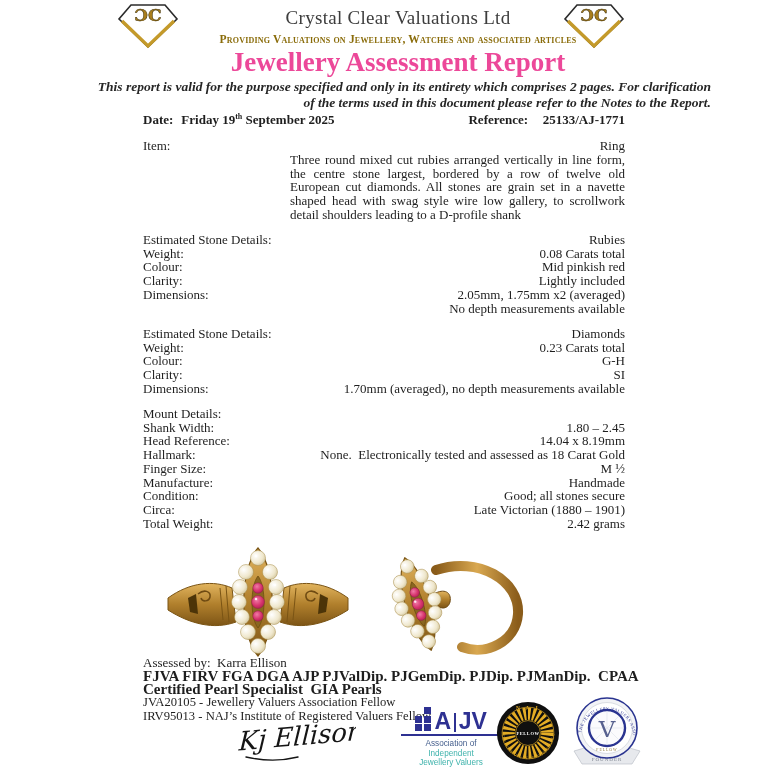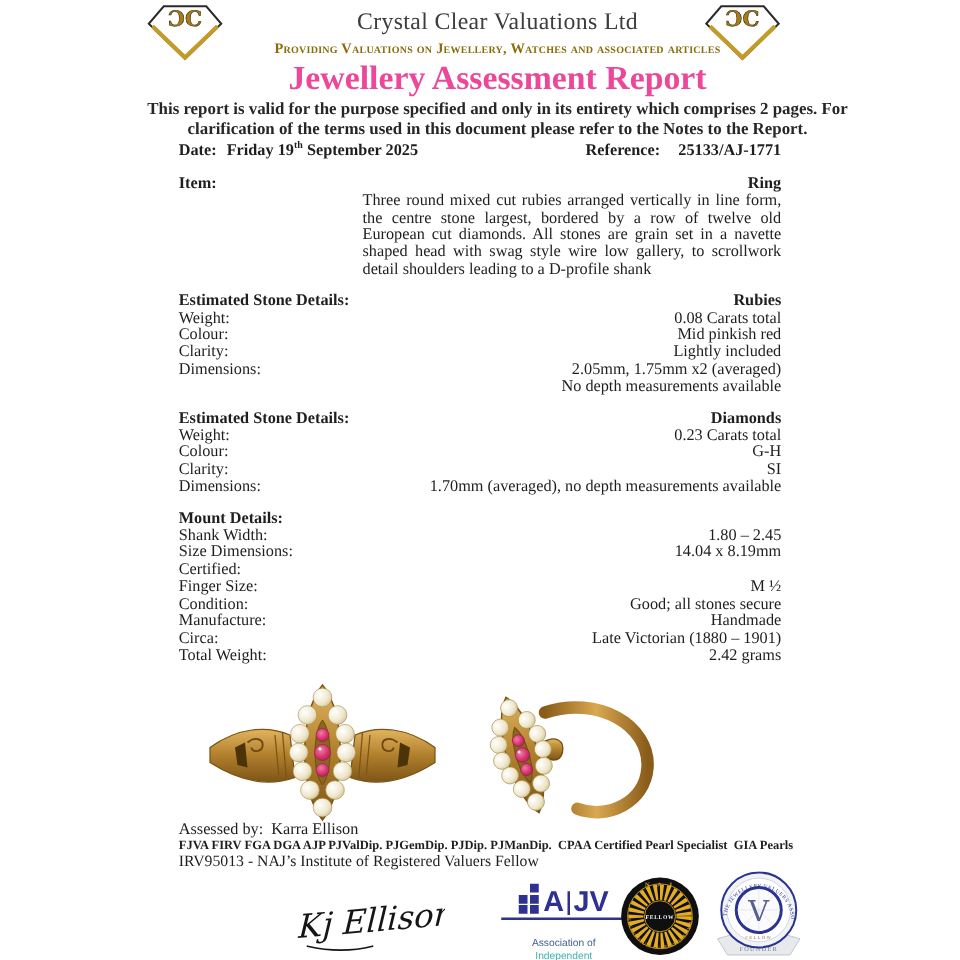--- a/index.html
+++ b/index.html
@@ -10,66 +10,66 @@
   .header{position:absolute;top:3px;left:0;width:100%;text-align:center;}
   .company{font-size:19px;line-height:30px;color:#3d3d3d;letter-spacing:.3px;}
   .tagline{font-variant:small-caps;font-weight:bold;font-size:11.5px;line-height:13px;color:#8a6c0a;letter-spacing:.2px;}
   .cc-logo{position:absolute;top:2px;width:66px;height:48px;}
   .cc-left{left:115px;} .cc-right{left:561px;}
   .cc-letters{font-family:"DejaVu Serif",serif;}
 
   
   .title{position:absolute;top:47px;left:0;width:100%;text-align:center;
          font-size:27px;font-weight:bold;color:#ec4899;line-height:30px;}
-  .validity{position:absolute;top:79px;left:85px;right:85px;text-align:center;
-            font-size:13.5px;line-height:15.5px;font-weight:bold;color:#262626;}
+  .validity{position:absolute;top:79px;left:85px;right:85px;text-align:right;
+            font-size:13.5px;line-height:15.5px;font-weight:bold;font-style:italic;color:#262626;}
 
   
   .dateline{position:absolute;top:112px;left:143px;width:482px;display:flex;
             font-weight:bold;font-size:13px;line-height:15px;}
   .dateline .gap{width:8px;display:inline-block;}
   .ref{margin-left:auto;}
   sup{font-size:8px;vertical-align:super;line-height:0;}
 
   
   .block{position:absolute;left:143px;width:482px;}
   .row{display:flex;font-size:13px;line-height:13.7px;}
   .lbl{width:147px;flex:none;white-space:pre-wrap;}
   .val{flex:1;white-space:pre-wrap;text-align:right;}
-  .b{font-weight:bold;}
+  .b{font-weight:normal;}
   #item-block{top:139px;}
   #item-block .row{line-height:13.8px;}
   .just{text-align:justify;}
   #rubies-block{top:233px;}
   #diamonds-block{top:327px;}
   #mount-block{top:407px;}
 
   
   .photos{position:absolute;top:540px;left:0;width:768px;height:124px;}
   .ring-front{position:absolute;left:162px;top:2px;width:192px;height:120px;}
   .ring-side{position:absolute;left:374px;top:6px;width:155px;height:112px;}
 
   
   .assessor{position:absolute;top:655px;left:143px;width:500px;}
   .a-line1{font-size:13px;line-height:15px;white-space:pre-wrap;}
-  .a-cred{font-size:10px;font-weight:bold;line-height:13px;white-space:pre-wrap;}
+  .a-cred{font-size:15px;font-weight:bold;line-height:13px;white-space:pre-wrap;}
   .a-mem{font-size:12.6px;line-height:13.9px;}
 
   
   .signature{position:absolute;left:238px;top:710px;width:118px;height:56px;}
   .aijv{position:absolute;left:401px;top:707px;width:100px;text-align:center;
         font-family:"Liberation Sans",sans-serif;}
   .aijv-top{display:flex;align-items:flex-end;justify-content:center;gap:4px;}
   .aijv-grid{display:grid;grid-template-columns:7px 7px;grid-auto-rows:7px;gap:1.5px;margin-bottom:1px;}
   .aijv-grid i{background:#2e3192;display:block;}
   .aijv-grid i.sp{background:transparent;}
   .aijv-word{font-size:23px;font-weight:bold;color:#2e3192;line-height:21px;display:flex;align-items:flex-end;}
   .aijv-bar{width:2.5px;height:19px;background:#2e3192;margin:0 2.5px;}
   .aijv-rule{height:2px;background:#2e3192;margin-top:2px;}
-  .aijv-l1{font-size:8.2px;color:#46608e;margin-top:14px;line-height:9.5px;}
+  .aijv-l1{font-size:8.2px;color:#46608e;margin-top:3px;line-height:9.5px;}
   .aijv-l2,.aijv-l3{font-size:8.2px;color:#3fb3ac;line-height:9.5px;}
   .naj-badge{position:absolute;left:496px;top:701px;width:64px;height:64px;}
   .jva-badge{position:absolute;left:567px;top:697px;width:80px;height:72px;}
 </style>
 </head>
 <body>
 
 <div class="page">
 
   <svg class="cc-logo cc-left" viewBox="0 0 64 48">
@@ -166,37 +166,38 @@
   <div class="block" id="mount-block">
     <div class="row">
       <span class="lbl b">Mount Details:</span>
       <span class="val"></span>
     </div>
     <div class="row">
         <span class="lbl">Shank Width:</span>
         <span class="val">1.80 – 2.45</span>
       </div>
     <div class="row">
-        <span class="lbl">Size Dimensions:</span>
+        <span class="lbl">Head Reference:</span>
         <span class="val">14.04 x 8.19mm</span>
       </div>
     <div class="row">
-        <span class="lbl">Certified:</span>
+        <span class="lbl">Hallmark:</span>
+        <span class="val">None.  Electronically tested and assessed as 18 Carat Gold</span>
       </div>
     <div class="row">
         <span class="lbl">Finger Size:</span>
         <span class="val">M ½</span>
       </div>
     <div class="row">
+        <span class="lbl">Manufacture:</span>
+        <span class="val">Handmade</span>
+      </div>
+    <div class="row">
         <span class="lbl">Condition:</span>
         <span class="val">Good; all stones secure</span>
-      </div>
-    <div class="row">
-        <span class="lbl">Manufacture:</span>
-        <span class="val">Handmade</span>
       </div>
     <div class="row">
         <span class="lbl">Circa:</span>
         <span class="val">Late Victorian (1880 – 1901)</span>
       </div>
     <div class="row">
         <span class="lbl">Total Weight:</span>
         <span class="val">2.42 grams</span>
       </div>
   </div>
@@ -292,20 +293,21 @@
             <circle cx="26" cy="56" r="1.1"></circle>
             <circle cx="42" cy="55" r="1.2"></circle>
           </g>
       </g>
     </svg>
   </div>
 
   <div class="assessor">
     <div class="a-line1">Assessed by:  Karra Ellison</div>
     <div class="a-cred">FJVA FIRV FGA DGA AJP PJValDip. PJGemDip. PJDip. PJManDip.  CPAA Certified Pearl Specialist  GIA Pearls</div>
+    <div class="a-mem">JVA20105 - Jewellery Valuers Association Fellow</div>
     <div class="a-mem">IRV95013 - NAJ’s Institute of Registered Valuers Fellow</div>
   </div>
 
   <svg class="signature" viewBox="0 0 118 56">
     <text x="6" y="40" font-family="DejaVu Serif, serif" font-style="italic" font-size="26" fill="#151515" transform="rotate(-5 6 40) skewX(-8)">Kj Ellison</text>
     <path d="M8,47 C30,52 48,50 60,47" fill="none" stroke="#151515" stroke-width="1.4" stroke-linecap="round"></path>
   </svg>
 
   <div class="aijv">
     <div class="aijv-top">

